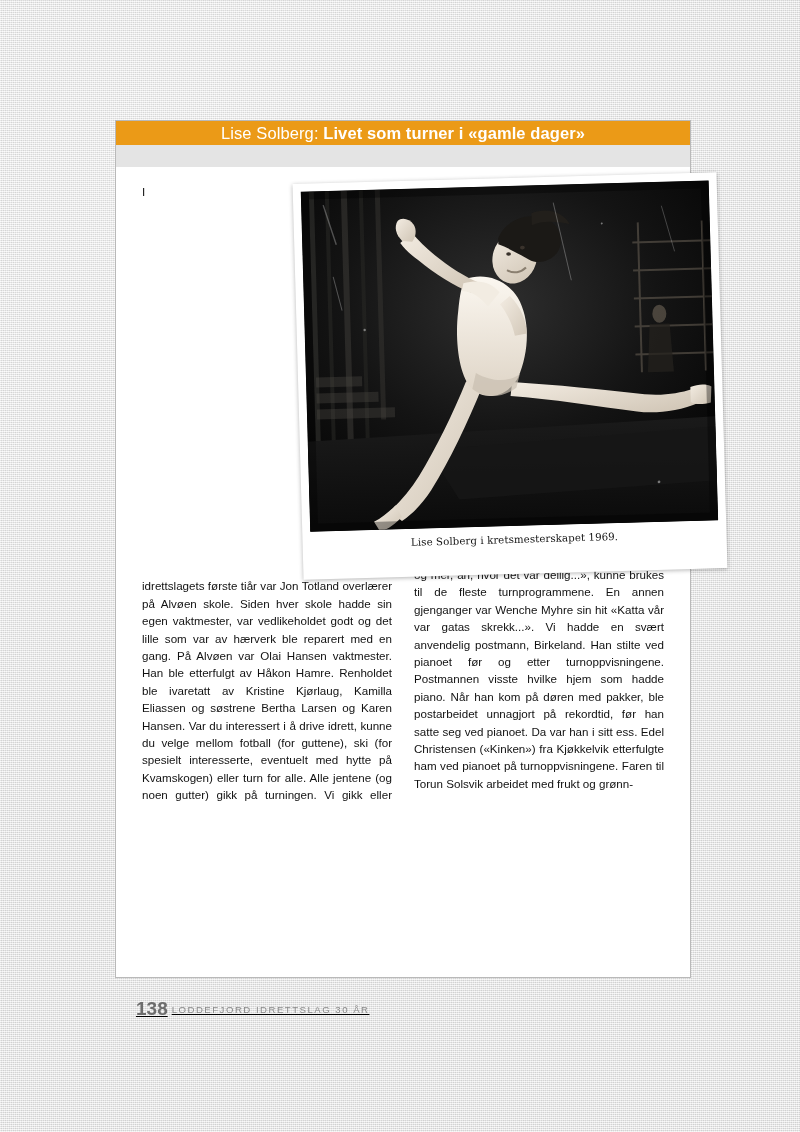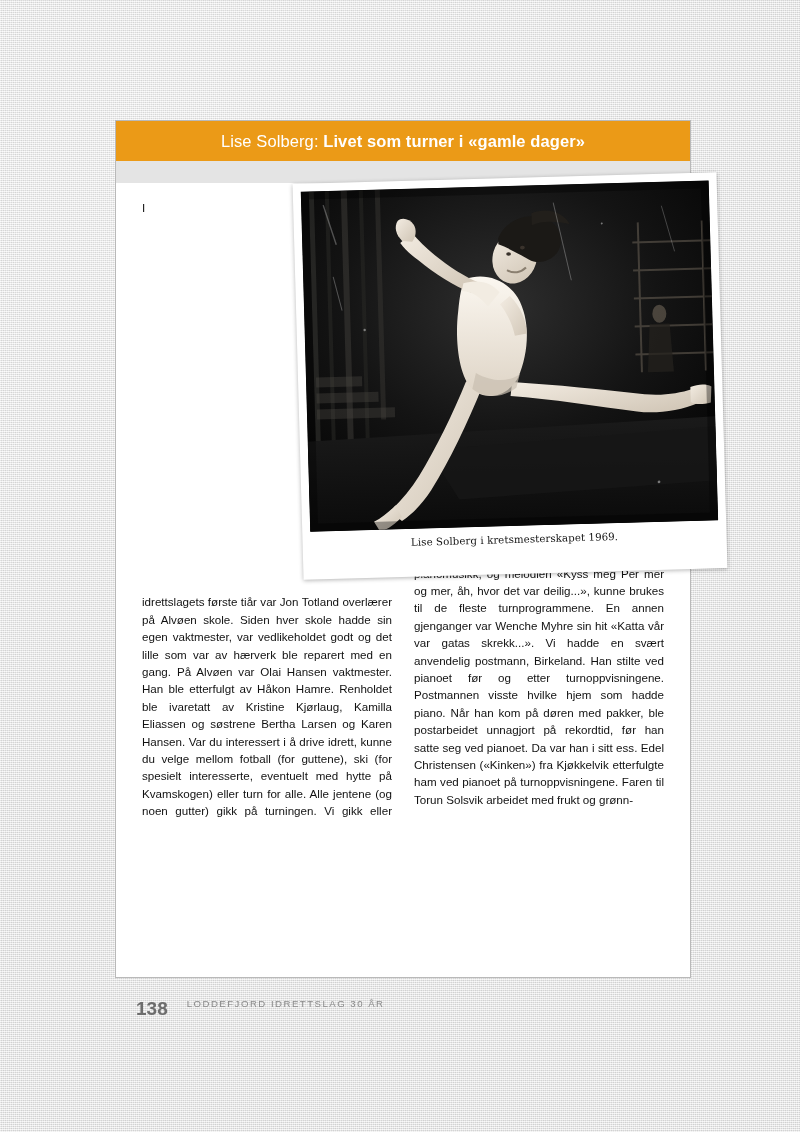--- a/index.html
+++ b/index.html
@@ -36,21 +36,21 @@
     width: 576px;
     height: 858px;
     background: #ffffff;
     border: 1px solid #b9b9b9;
     box-sizing: border-box;
     z-index: 2;
   }
 
   #article-header {
     background: #eb9a17;
-    height: 40px;
+    height: 24px;
     display: flex;
     align-items: center;
     justify-content: center;
     padding: 0 14px;
     box-sizing: border-box;
   }
   #article-header .title-line {
     color: #ffffff;
     font-size: 16.5px;
     letter-spacing: 0.1px;
@@ -123,23 +123,24 @@
     padding-top: 8px;
     letter-spacing: 0.1px;
   }
 
   
   #page-footer {
     position: absolute;
     left: 136px;
     top: 998px;
     display: flex;
-    align-items: flex-start;
-    gap: 19px;
+    align-items: center;
+    gap: 4px;
     z-index: 3;
+    text-decoration: underline;
   }
   #footer-page-number {
     font-size: 19px;
     font-weight: bold;
     color: #6d6d6d;
   }
   #footer-book-title {
     font-size: 9.6px;
     letter-spacing: 1.5px;
     color: #8a8a8a;

